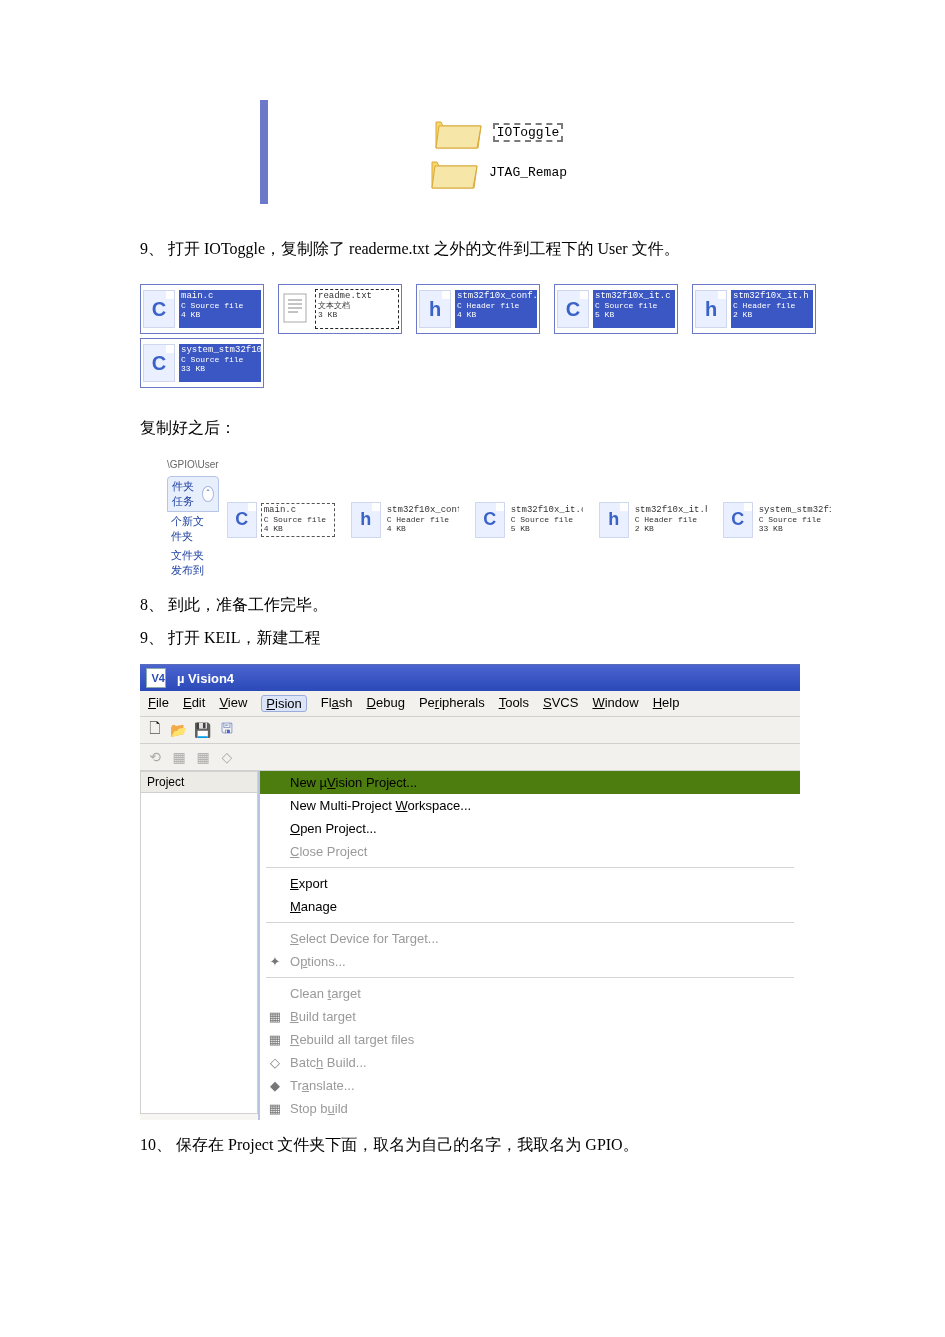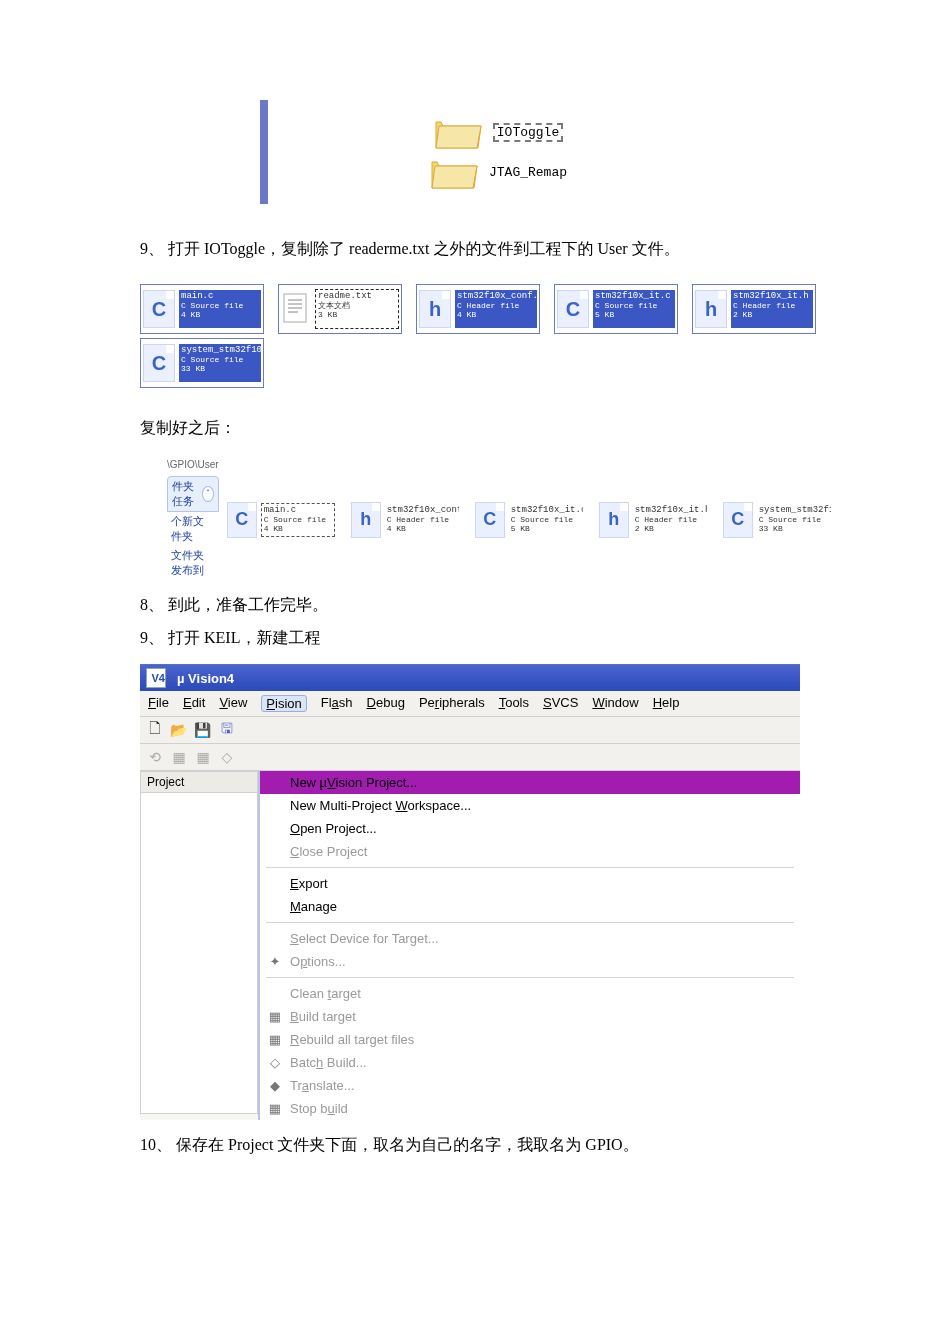--- a/index.html
+++ b/index.html
@@ -244,21 +244,21 @@
   flex: 1;
   background: #fff;
   border-left: 2px solid #b8c4e0;
 }
 .ddrow {
   display: flex;
   align-items: center;
   padding: 4px 10px 4px 30px;
   position: relative;
 }
-.ddrow.hover { background: #a21caf; }
+.ddrow.hover { background: #4d7c0f; }
 .ddrow .ddicon {
   position: absolute;
   left: 6px;
   width: 18px;
   text-align: center;
   color: #777;
   font-size: 13px;
 }
 .ddrow.disabled { color: #9a9a9a; }
 .ddsep { height:1px; background:#d4d4d4; margin:4px 6px; }

